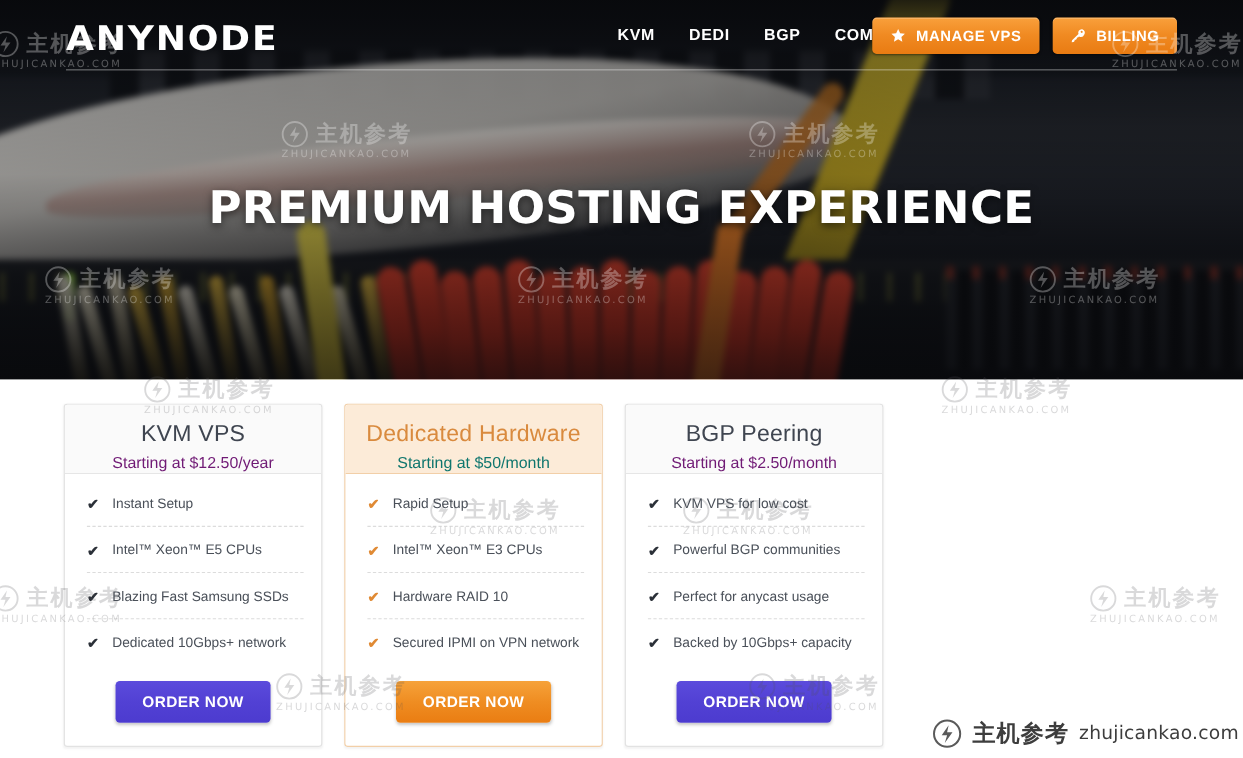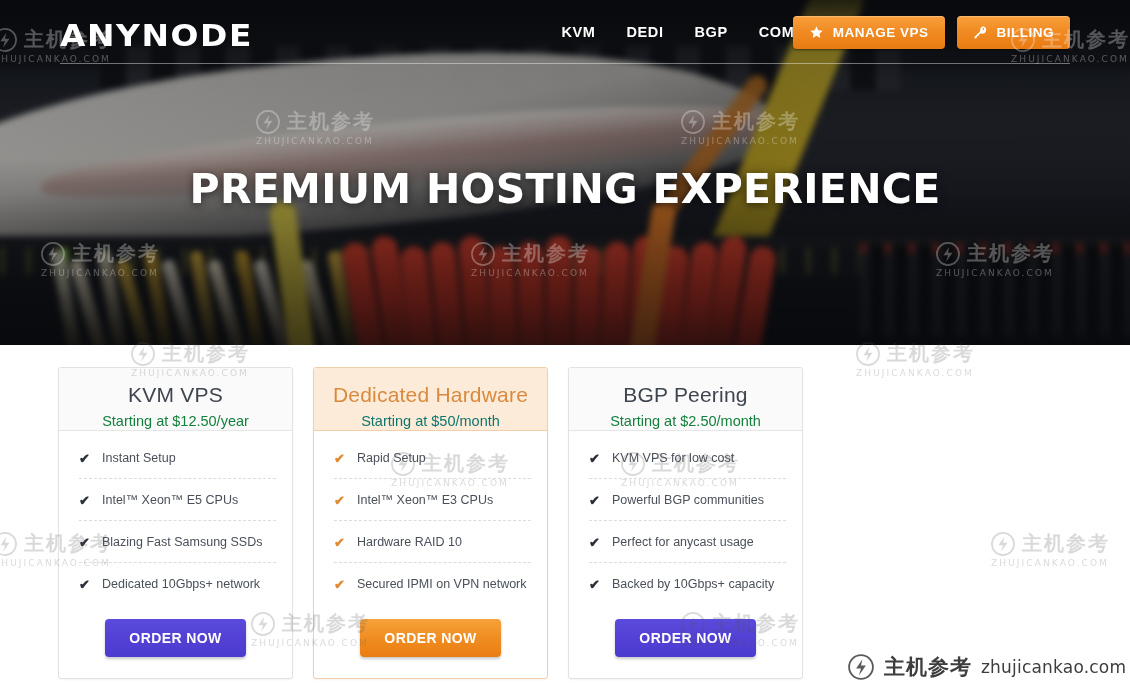--- a/index.html
+++ b/index.html
@@ -224,21 +224,21 @@
     background: #fcebd8;
     border-bottom: 1px solid #f2cfa8;
   }
   .card-title {
     font-size: 21px; font-weight: 400; color: #3f4550;
     letter-spacing: .2px; line-height: 1.15;
   }
   .card.featured .card-title { color: #d98a3e; }
   .card-price {
     margin-top: 6px;
-    font-size: 14.5px; color: #15803d; font-weight: 400;
+    font-size: 14.5px; color: #701a75; font-weight: 400;
   }
   .card.featured .card-price { color: #0f766e; }
   .features { list-style: none; padding: 6px 0 0; margin: 0; }
   .features li {
     position: relative;
     display: flex; align-items: center;
     height: 42px;
     padding: 0 10px 0 20px;
     margin: 0 0 0 0;
     font-size: 12.5px; color: #4a5059;

